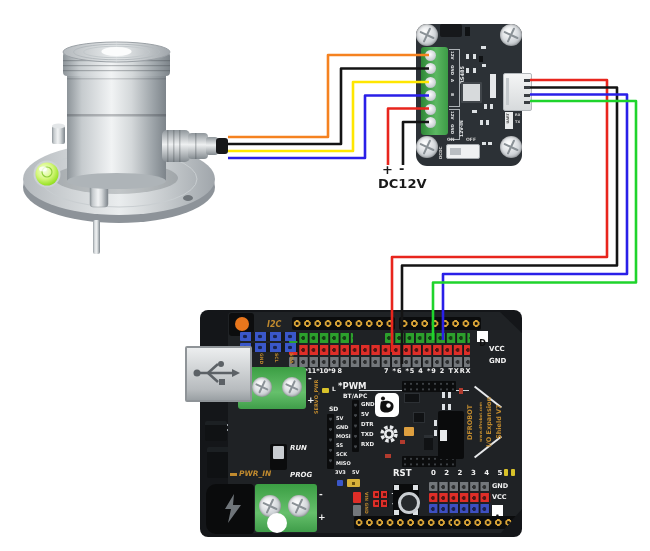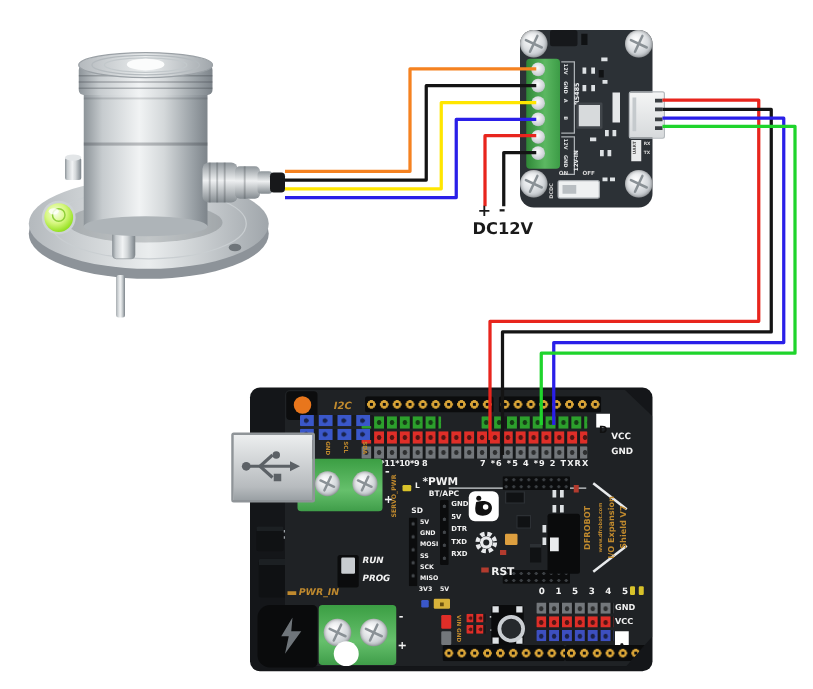--- a/index.html
+++ b/index.html
@@ -312,21 +312,21 @@
       <span style="display:block;font-size:6.5px">DFROBOT</span>
       <span style="display:block;font-size:4px">www.dfrobot.com</span>
       <span style="display:block;font-size:6.5px">I/O Expansion</span>
       <span style="display:block;font-size:6.5px">Shield V7</span>
     </div>
 
     <div class="abs" style="left:42px;top:132px;width:17px;height:26px;background:#0b0c0d;border-radius:2px">
       <div class="abs" style="left:3px;top:2px;width:11px;height:13px;background:#c8ccd0;border-radius:1px"></div>
     </div>
     <span class="t it" style="left:62px;top:133px;font-size:7px">RUN</span>
-    <span class="t it" style="left:62px;top:148px;font-size:7px">PROG</span>
+    <span class="t it" style="left:62px;top:160px;font-size:7px">PROG</span>
 
     <div class="abs" style="left:2px;top:161px;width:7px;height:3px;background:#c08a2e"></div>
     <span class="t it gold" style="left:11px;top:158px;font-size:7.5px">PWR_IN</span>
     <div class="abs" style="left:27px;top:172px;width:62px;height:48px;border-radius:3px;background:linear-gradient(#3b9e43,#66c06c 60%,#3f9d49)">
       <div class="screw" style="left:4px;top:11px"></div>
       <div class="screw" style="left:33px;top:11px"></div>
     </div>
     <div class="abs" style="left:39px;top:201px;width:20px;height:20px;border-radius:50%;background:#fff"></div>
     <span class="t" style="left:91px;top:178px;font-size:9px">-</span>
     <span class="t" style="left:90px;top:201px;font-size:9px">+</span>
@@ -341,30 +341,30 @@
     <div class="abs" style="left:125px;top:180px;width:8px;height:11px;background:#df2e28;border-radius:1px"></div>
     <div class="abs" style="left:125px;top:192.5px;width:8px;height:11px;background:#73777b;border-radius:1px"></div>
     <span class="t vtext gold" style="left:135px;top:180px;font-size:4.5px">VIN GND</span>
 
     <div class="pinrow" style="--c:#df2e28;left:145px;top:179px;width:16px;height:7px;background-size:8px 7px,8px 7px;background-image:radial-gradient(circle at 3.5px 3.5px,rgba(8,8,8,.65) 1.4px,rgba(0,0,0,0) 1.7px),repeating-linear-gradient(90deg,#df2e28 0 6px,#17191b 6px 8px)"></div>
     <div class="pinrow" style="--c:#df2e28;left:145px;top:188px;width:16px;height:7px;background-size:8px 7px,8px 7px;background-image:radial-gradient(circle at 3.5px 3.5px,rgba(8,8,8,.65) 1.4px,rgba(0,0,0,0) 1.7px),repeating-linear-gradient(90deg,#df2e28 0 6px,#17191b 6px 8px)"></div>
     <span class="t" style="left:163px;top:178px;font-size:8px">+</span>
     <span class="t" style="left:164px;top:188px;font-size:8px">-</span>
     <span class="t vtext gold" style="left:171px;top:175px;font-size:4.5px;height:34px">3.3V OUT</span>
 
-    <span class="t" style="left:165px;top:142px;font-size:8.5px">RST</span>
+    <span class="t" style="left:165px;top:157px;font-size:8.5px">RST</span>
     <div class="abs" style="left:165px;top:172px;width:26px;height:32px;background:#0a0b0c;border-radius:3px">
       <div class="smd" style="left:1px;top:1px;width:5px;height:5px"></div>
       <div class="smd" style="left:20px;top:1px;width:5px;height:5px"></div>
       <div class="smd" style="left:1px;top:26px;width:5px;height:5px"></div>
       <div class="smd" style="left:20px;top:26px;width:5px;height:5px"></div>
       <div class="abs" style="left:5px;top:8px;width:16px;height:16px;border-radius:50%;background:#26292c;border:3px solid #caced2"></div>
     </div>
 
-    <span class="t" style="left:203px;top:158px;font-size:7px;letter-spacing:3px">0 1 5 3 4 5</span>
+    <span class="t" style="left:203px;top:158px;font-size:7px;letter-spacing:3px">0 2 2 3 4 5</span>
     <div class="pinrow" style="--c:#73777b;left:201px;top:170px;width:62px;height:9px"></div>
     <div class="pinrow" style="--c:#df2e28;left:201px;top:181px;width:62px;height:9px"></div>
     <div class="pinrow" style="--c:#3d4fc0;left:201px;top:192px;width:62px;height:9px"></div>
     <span class="t" style="left:264px;top:171px;font-size:6.5px">GND</span>
     <span class="t" style="left:264px;top:182px;font-size:6.5px">VCC</span>
     <div class="abs" style="left:264px;top:193px;width:11px;height:11px;background:#fff;text-align:center">
       <span class="t" style="position:static;color:#111;font-size:7.5px">A</span>
     </div>
     <div class="led" style="left:276px;top:157px;width:4px;height:7px"></div>
     <div class="led" style="left:283px;top:157px;width:4px;height:7px"></div>

